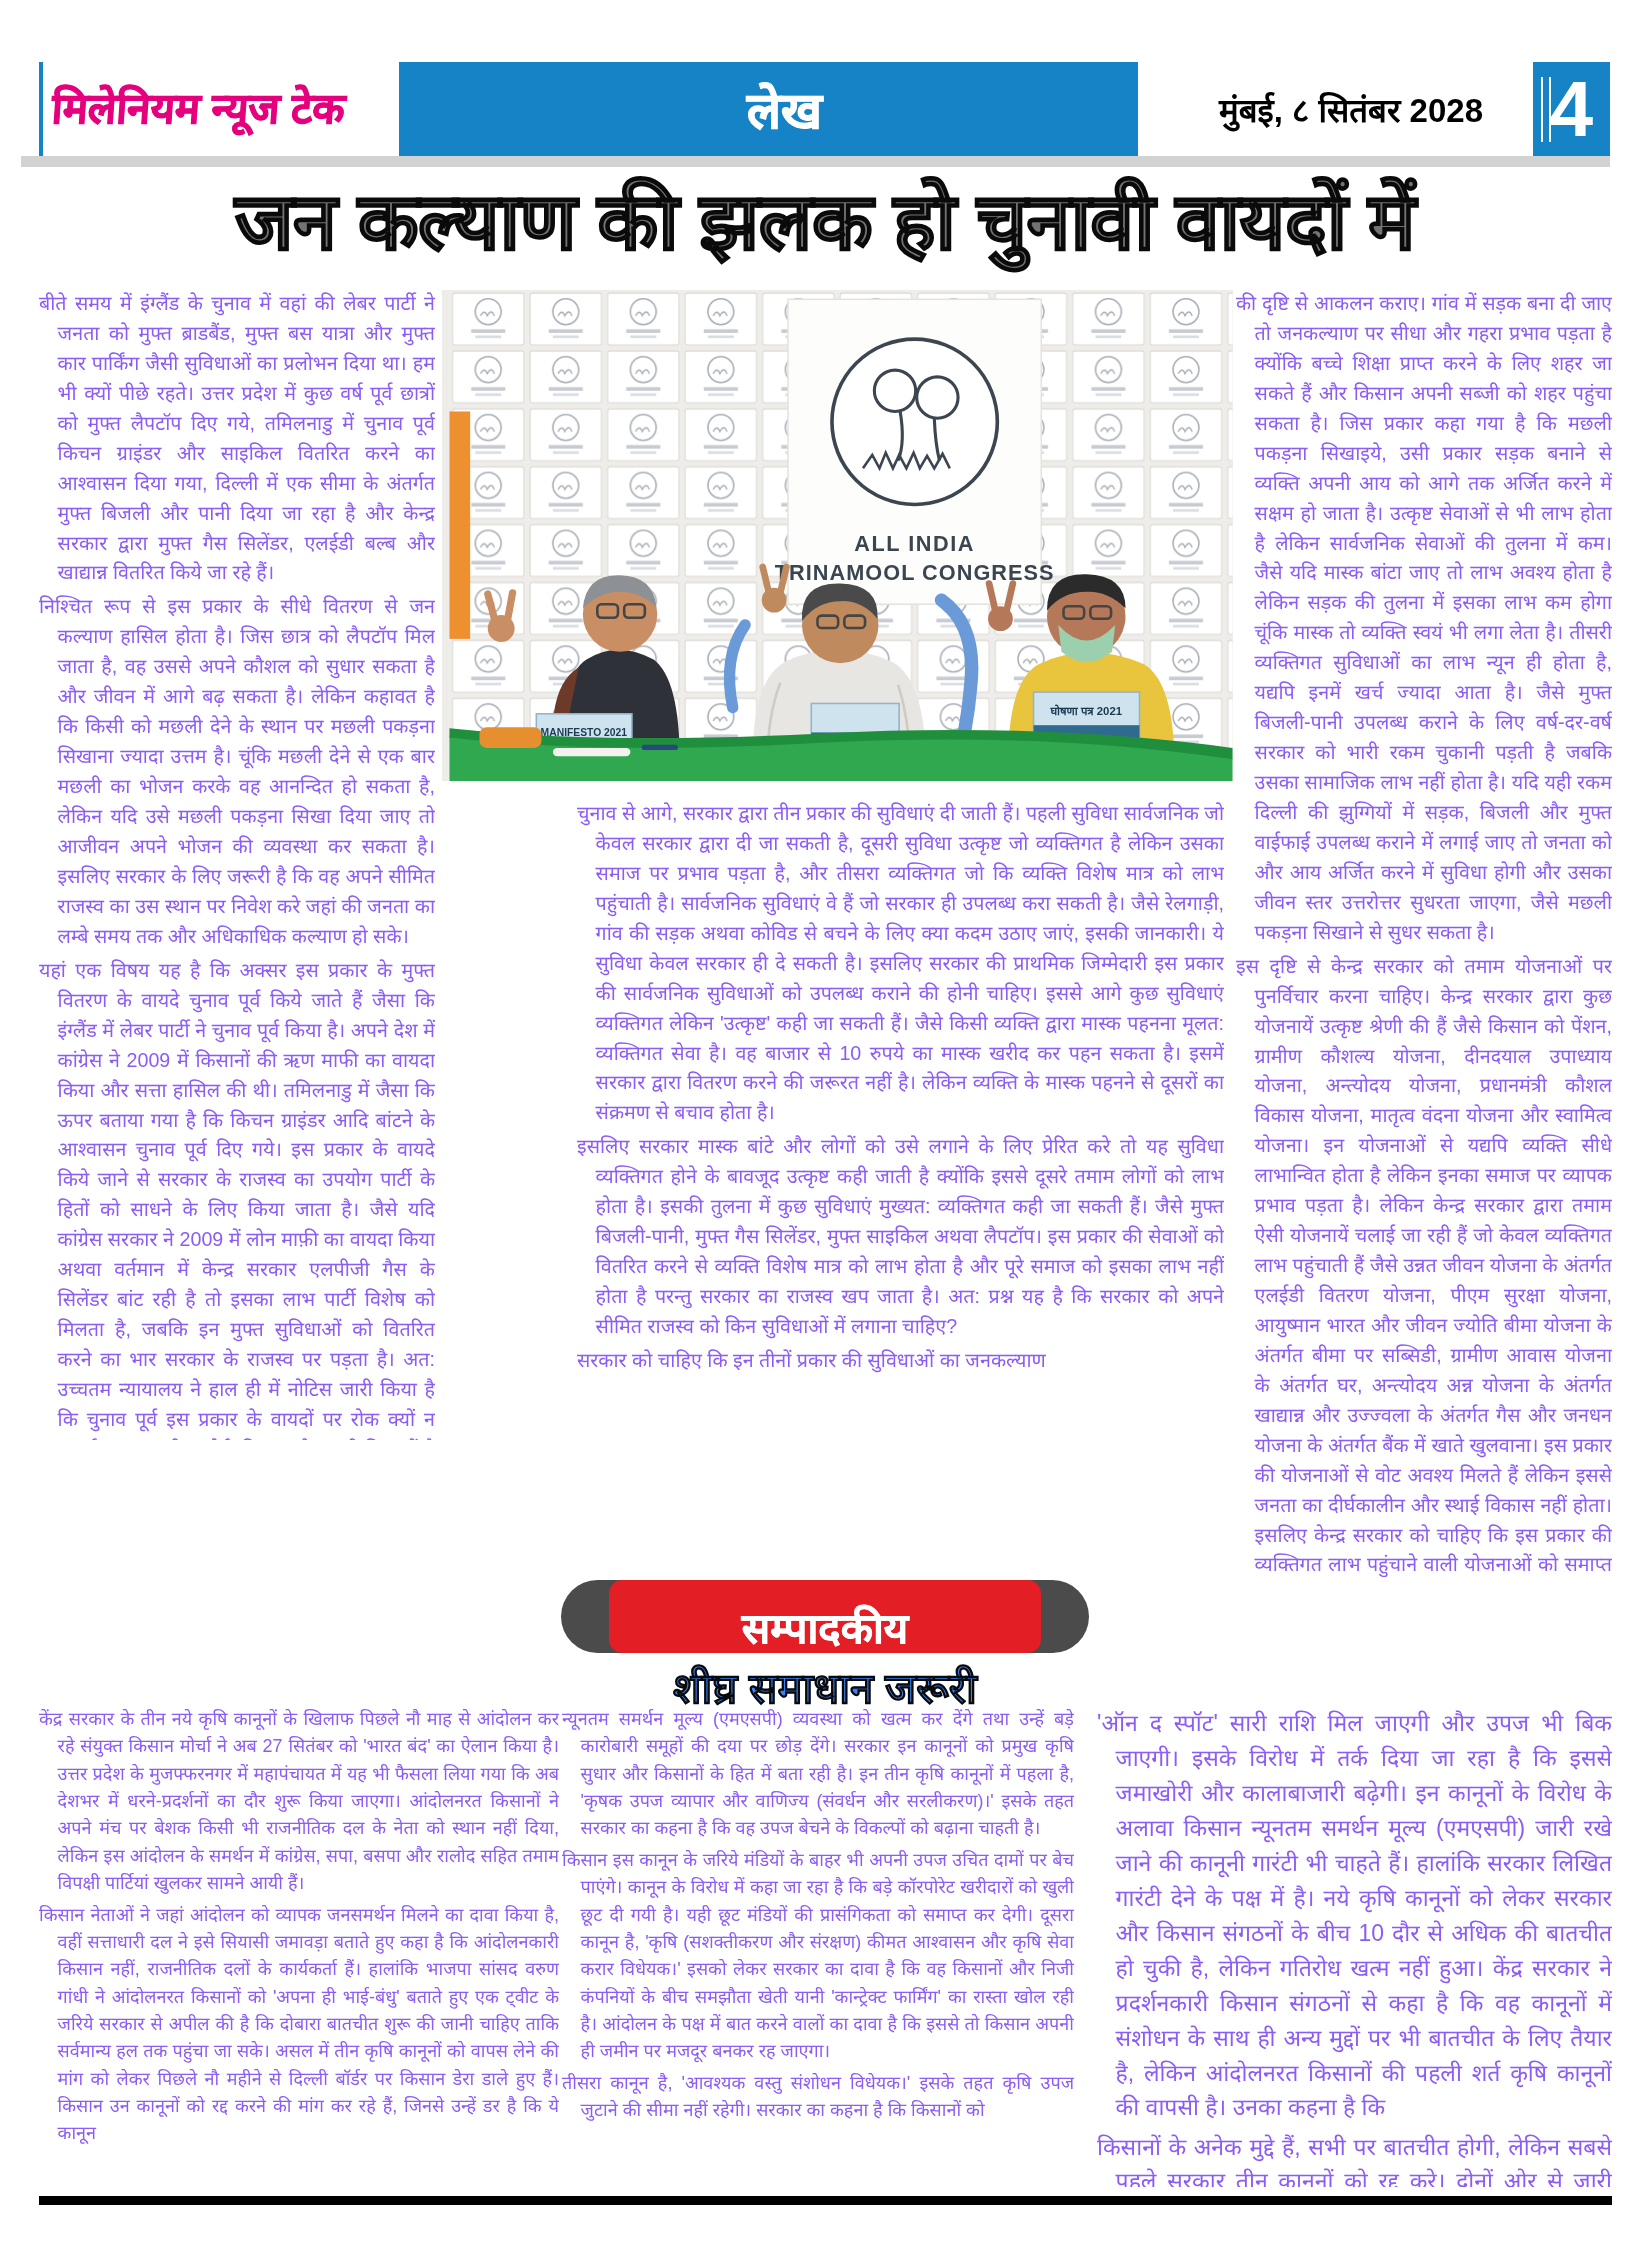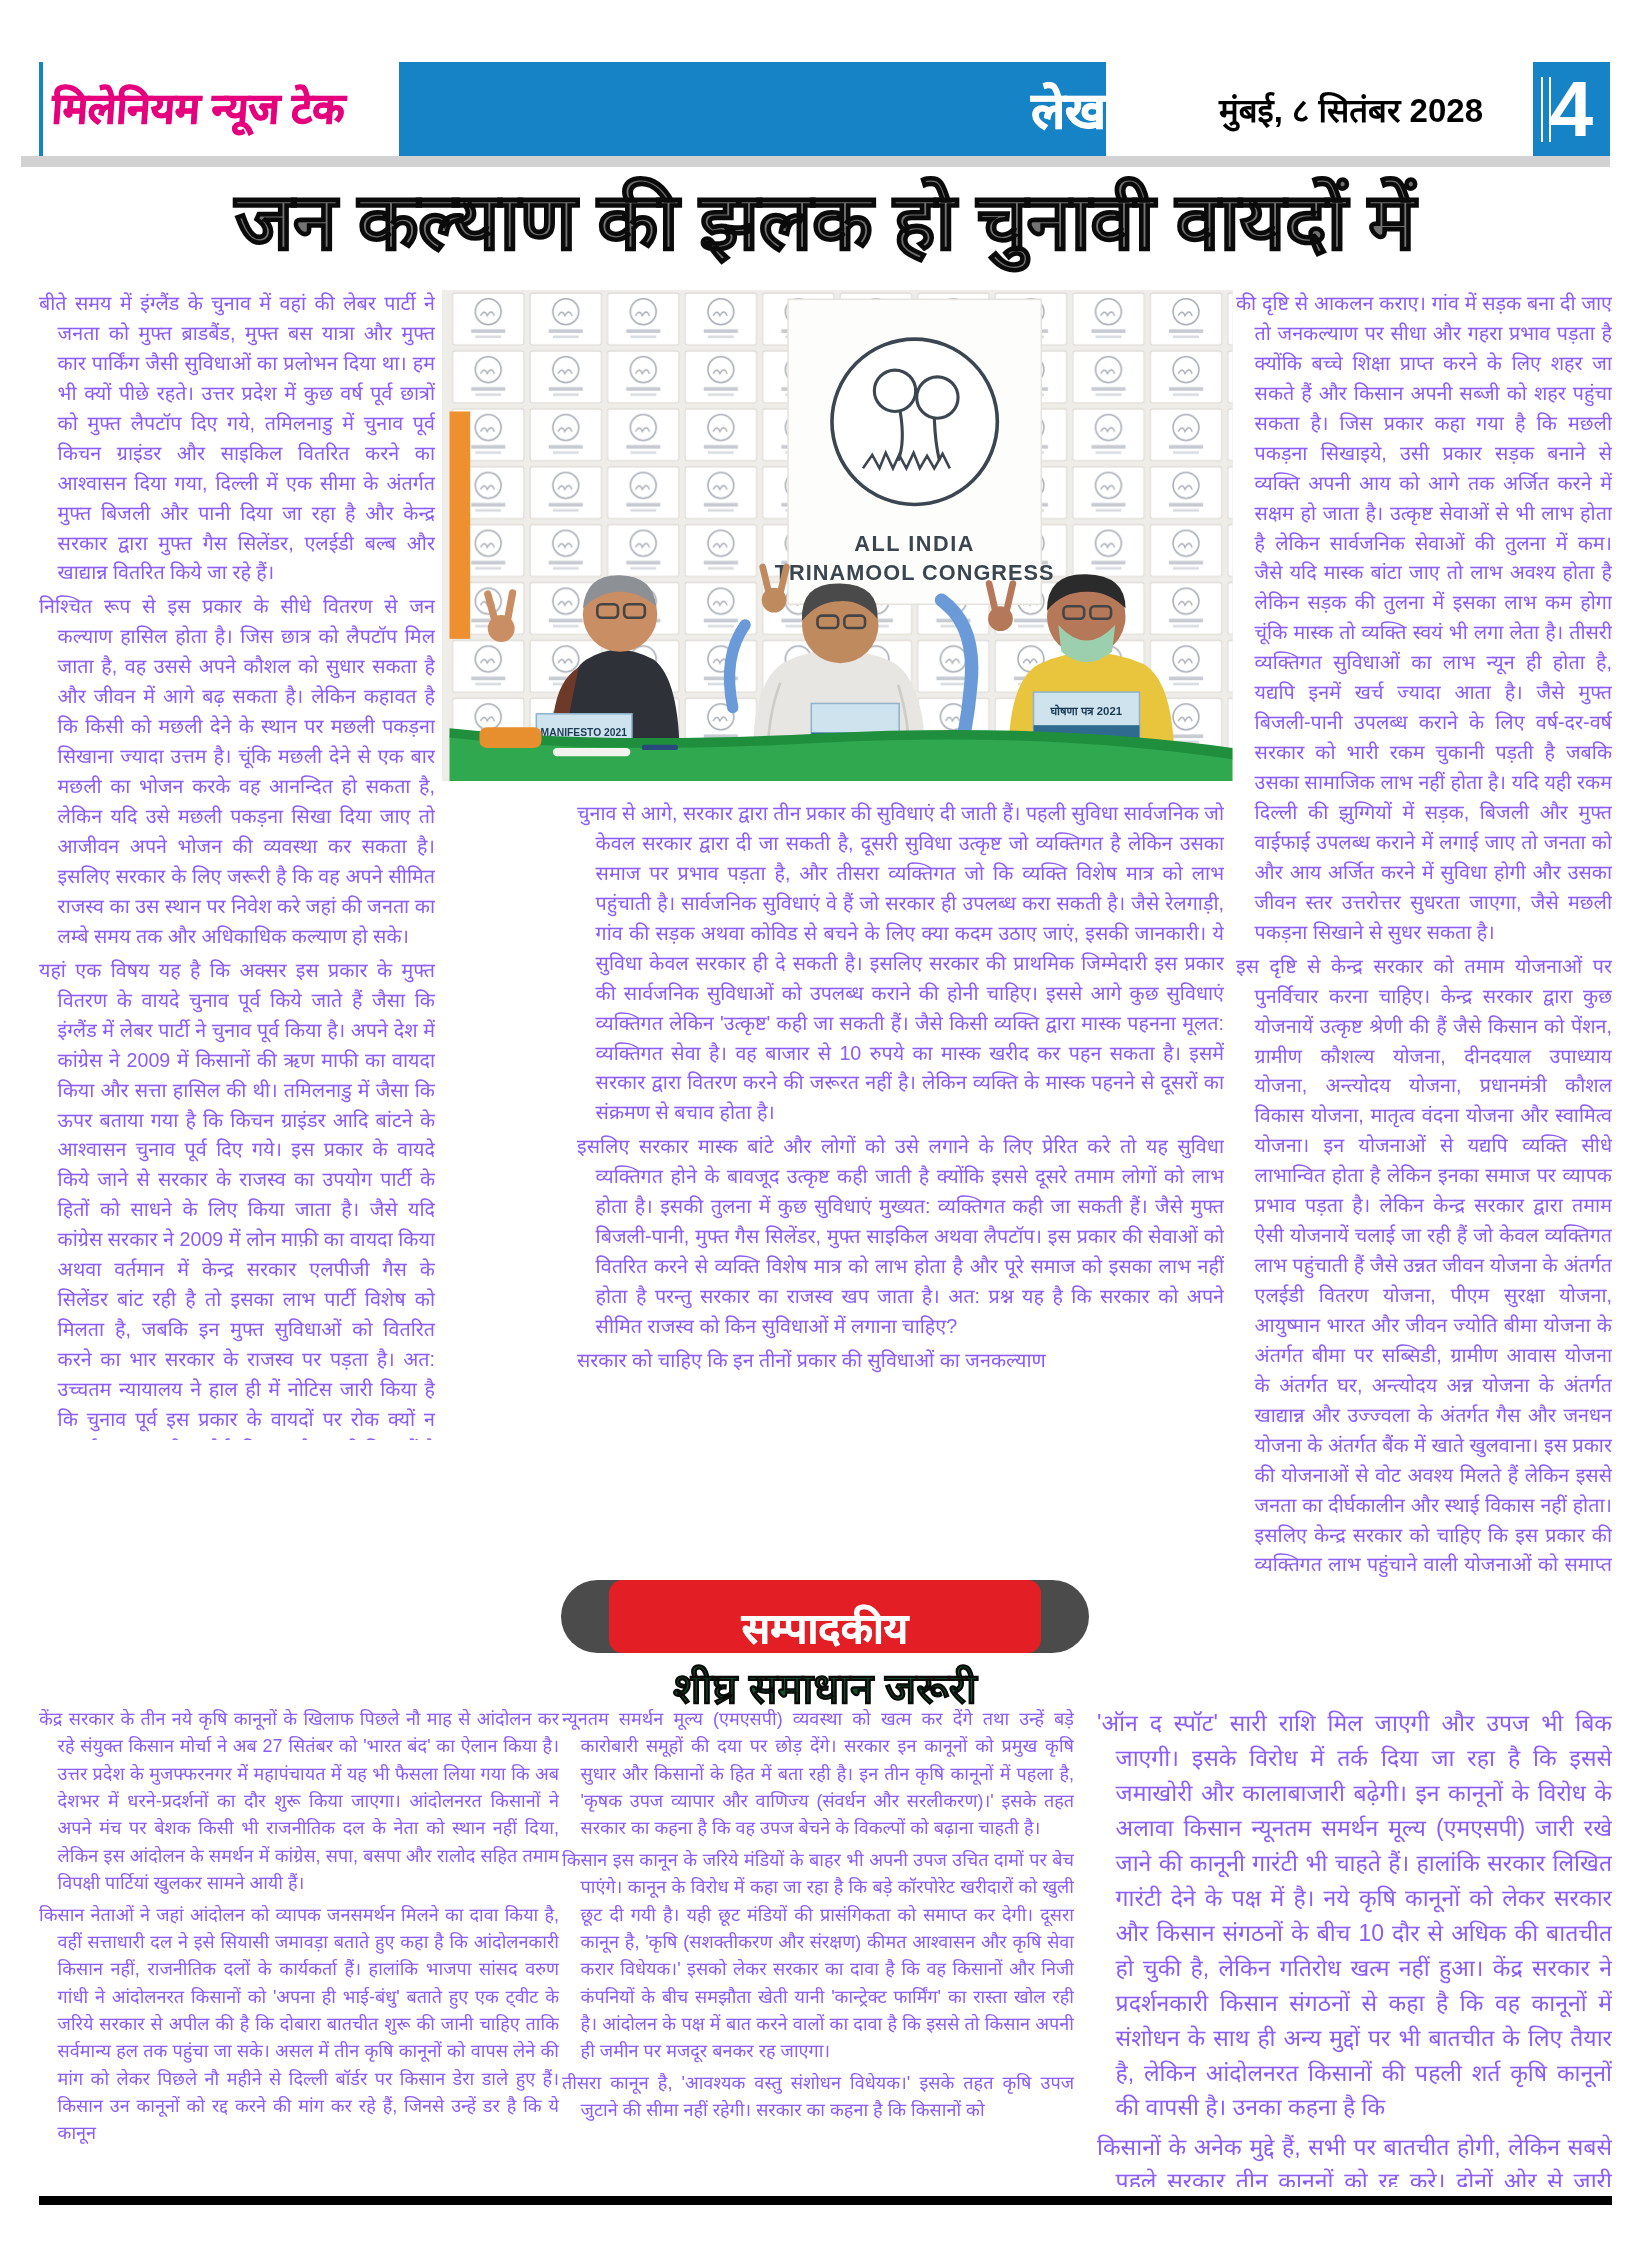--- a/index.html
+++ b/index.html
@@ -4,21 +4,21 @@
 <style>
   html,body{margin:0;padding:0;background:#ffffff;}
   .page{position:relative;width:1650px;height:2261px;background:#ffffff;overflow:hidden;
         font-family:"Liberation Sans","DejaVu Sans",sans-serif;color:#111;}
   
   .mast-rule{position:absolute;left:39px;top:62px;width:4.1px;height:94px;background:#1583c5;}
   .mast-title{position:absolute;left:52px;top:62px;width:331px;height:94px;line-height:94px;
               font-size:42px;font-weight:900;color:#e5007d;transform:skewX(-4deg);
               -webkit-text-stroke:1px #e5007d;white-space:nowrap;}
   .section-box{position:absolute;left:399px;top:62px;width:707px;height:94px;background:#1583c5;
-               display:flex;align-items:center;justify-content:flex-end;}
+               display:flex;align-items:center;justify-content:center;padding-left:32px;}
   .section-box span{color:#ffffff;font-size:50px;font-weight:900;-webkit-text-stroke:1px #fff;}
   .date-box{position:absolute;left:1173px;top:62px;width:356px;height:94px;background:#ffffff;
             display:flex;align-items:center;justify-content:center;font-size:33px;font-weight:900;color:#000;}
   .page-box{position:absolute;left:1533px;top:62px;width:77px;height:94px;background:#1583c5;
             display:flex;align-items:center;justify-content:center;}
   .page-box .dbl{position:absolute;left:8.3px;top:14.5px;bottom:14.5px;width:6.2px;
                  border-left:2.1px solid #fff;border-right:2.1px solid #fff;}
   .page-box .num{color:#ffffff;font-size:78px;font-weight:900;line-height:1;}
   .header-shadow{position:absolute;left:21px;top:156px;width:1589px;height:11.4px;background:#d2d2d2;}
   
@@ -34,21 +34,21 @@
   
   .photo{position:absolute;left:442px;top:290px;width:784px;height:491px;margin:0;overflow:hidden;
          background:#efede9;padding-left:7px;}
   
   .ed-banner{position:absolute;left:561px;top:1580px;width:528px;height:73px;background:#4b4b4b;
              border-radius:37px;}
   .ed-red{position:absolute;left:48px;right:48px;top:0;bottom:0;background:#e31e24;border-radius:13.5px;
           display:flex;align-items:center;justify-content:center;}
   .ed-red span{color:#ffffff;font-size:42px;font-weight:900;margin-top:20px;-webkit-text-stroke:0.5px #fff;}
   .ed-title{position:absolute;left:0;top:1658px;width:100%;margin:0;text-align:center;
-            font-size:42px;font-weight:900;color:#14532d;-webkit-text-stroke:1px #0a0a0a;}
+            font-size:42px;font-weight:900;color:#3b82f6;-webkit-text-stroke:1px #0a0a0a;}
   .b1{left:39px;top:1706px;width:520px;height:481px;font-size:18px;}
   .b2{left:562px;top:1706px;width:512px;height:481px;font-size:18px;}
   .b3{left:1097px;top:1706px;width:515px;height:481px;font-size:23px;}
   .bottom-rule{position:absolute;left:39px;top:2196px;width:1573px;height:9.3px;background:#000;}
 </style>
 </head>
 <body>
 
 <div class="page">
 

